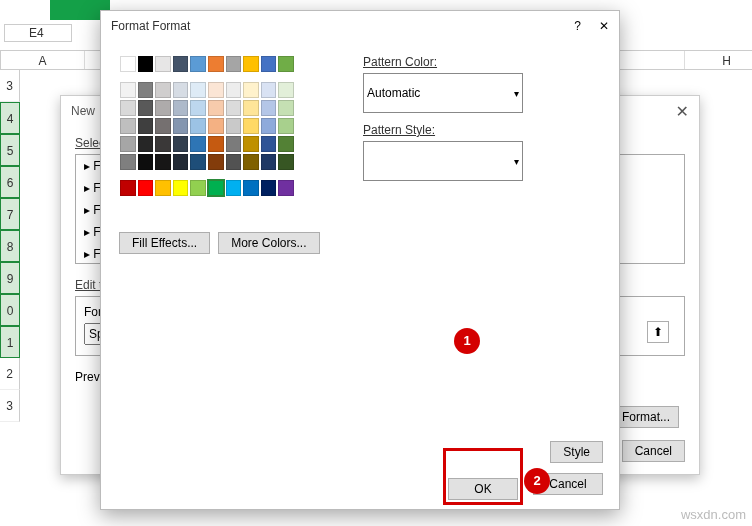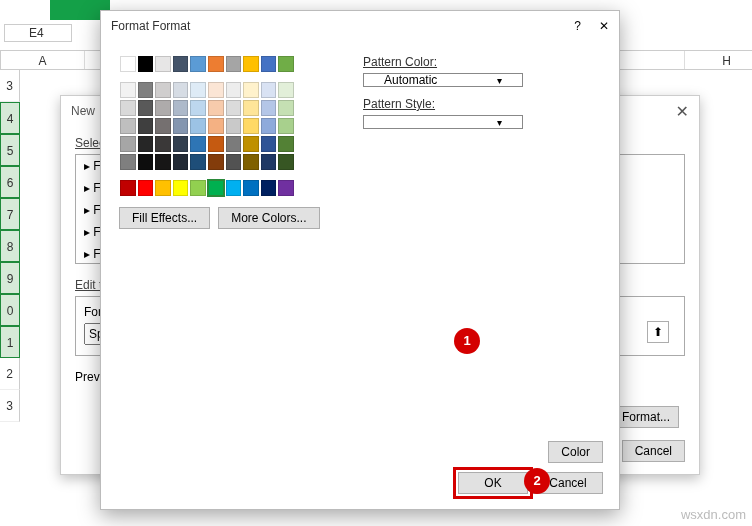--- a/index.html
+++ b/index.html
@@ -25,21 +25,21 @@
 .rule-list { margin: 0 14px; border: 1px solid #aaa; height: 110px; overflow: hidden; }
 .rule-item { padding: 4px 8px; border-bottom: 0; white-space: nowrap; }
 .rule-item::before { content: "▸ "; }
 .edit-box { margin: 14px; }
 .edit-inner { border: 1px solid #aaa; margin-top: 4px; height: 60px; padding: 8px; }
 .edit-inner label { display: block; margin-bottom: 4px; }
 .edit-inner select { width: 80px; height: 22px; }
 .prev-row { margin: 8px 14px; display: flex; align-items: center; gap: 12px; }
 .format-btn { position: absolute; right: 20px; bottom: 46px; width: 70px; height: 22px; }
 .new-buttons { position: absolute; right: 14px; bottom: 12px; display: flex; gap: 8px; }
-.btn { height: 22px; padding: 0 12px; border: 1px solid #adadad; background: #e1e1e1; cursor: pointer; }
+.btn { height: 22px; padding: 0 12px; border: 1px solid #adadad; background: #e1e1e1; cursor: pointer; margin-top: 25px; }
 .up-icon { position: absolute; right: 30px; top: 225px; width: 22px; height: 22px; border: 1px solid #adadad; text-align: center; line-height: 20px; }
 
 
 .fc-dlg { position: absolute; top: 10px; left: 100px; width: 520px; height: 500px; background: #fff; border: 1px solid #bbb; box-shadow: 0 6px 20px rgba(0,0,0,.35); }
 .fc-titlebar { height: 30px; display: flex; align-items: center; justify-content: space-between; padding: 0 10px; }
 .fc-title { color: #333; }
 .fc-winbtns { display: flex; gap: 18px; font-size: 14px; }
 .fc-winbtns span { cursor: pointer; }
 .tabs { display: flex; border-bottom: 1px solid #ccc; padding: 0 12px; gap: 4px; }
 .tab { padding: 6px 14px 5px; color: #555; cursor: pointer; }
@@ -49,27 +49,27 @@
 .right-col { float: left; width: 220px; margin-left: 24px; }
 .lbl { display: block; margin-bottom: 4px; color: #333; text-decoration: underline; }
 .lbl.nou { text-decoration: none; }
 .no-color { width: 176px; height: 22px; border: 1px solid #aaa; text-align: center; line-height: 20px; margin-bottom: 6px; cursor: pointer; }
 .swatch-grid { width: 176px; }
 .swatch-row { display: flex; }
 .swatch { width: 16px; height: 16px; margin: 1px; border: 1px solid rgba(0,0,0,.15); cursor: pointer; }
 .swatch.sel { outline: 2px solid #2a8a3a; outline-offset: -1px; }
 .grid-gap { height: 8px; }
 .fe-btns { margin-top: 10px; display: flex; gap: 8px; }
-.pattern-sel { width: 160px; height: 14px; border: 1px solid #888; display: flex; align-items: center; justify-content: space-between; padding: 0 20px; background: #fff; cursor: pointer; }
+.pattern-sel { width: 160px; height: 40px; border: 1px solid #888; display: flex; align-items: center; justify-content: space-between; padding: 0 3px; background: #fff; cursor: pointer; }
 .pattern-sel .chev { font-size: 10px; }
 .clearfix { clear: both; }
 .sample-area { margin-top: 70px; }
 .sample-wrap { border: 3px solid #d40000; padding: 4px; margin-top: 4px; }
 .sample-box { width: 100%; height: 46px; background: #1e9e4a; }
-.fc-buttons { position: absolute; right: 16px; bottom: 10px; display: flex; align-items: center; }
+.fc-buttons { position: absolute; right: 16px; bottom: 4px; display: flex; gap: 10px; }
 .clear-btn { position: absolute; right: 16px; bottom: 46px; }
 
 
 .badge { position: absolute; width: 26px; height: 26px; background: #d40000; color: #fff; border-radius: 50%; text-align: center; line-height: 26px; font-weight: bold; font-size: 13px; }
 .badge.b1 { top: 328px; left: 454px; }
 .badge.b2 { top: 468px; left: 524px; }
 .ok-wrap { border: 3px solid #d40000; padding: 2px; }
 .watermark { position: absolute; right: 6px; bottom: 4px; color: #bbb; font-size: 13px; }
 </style>
 </head>
@@ -240,21 +240,21 @@
       </div>
       <div style="height:10px"></div>
       <span class="lbl">Pattern Style:</span>
       <div class="pattern-sel">
         <span></span>
           <span class="chev">▾</span>
       </div>
     </div>
     <div class="clearfix"></div>
   </div>
-  <button class="btn clear-btn">Color</button>
+  <button class="btn clear-btn">Style</button>
   <div class="fc-buttons">
     <span class="ok-wrap">
       <button class="btn" style="width:70px">OK</button>
     </span>
     <button class="btn" style="width:70px">Cancel</button>
   </div>
 </div>
 
 <div class="badge b1">1</div>
 <div class="badge b2">2</div>

